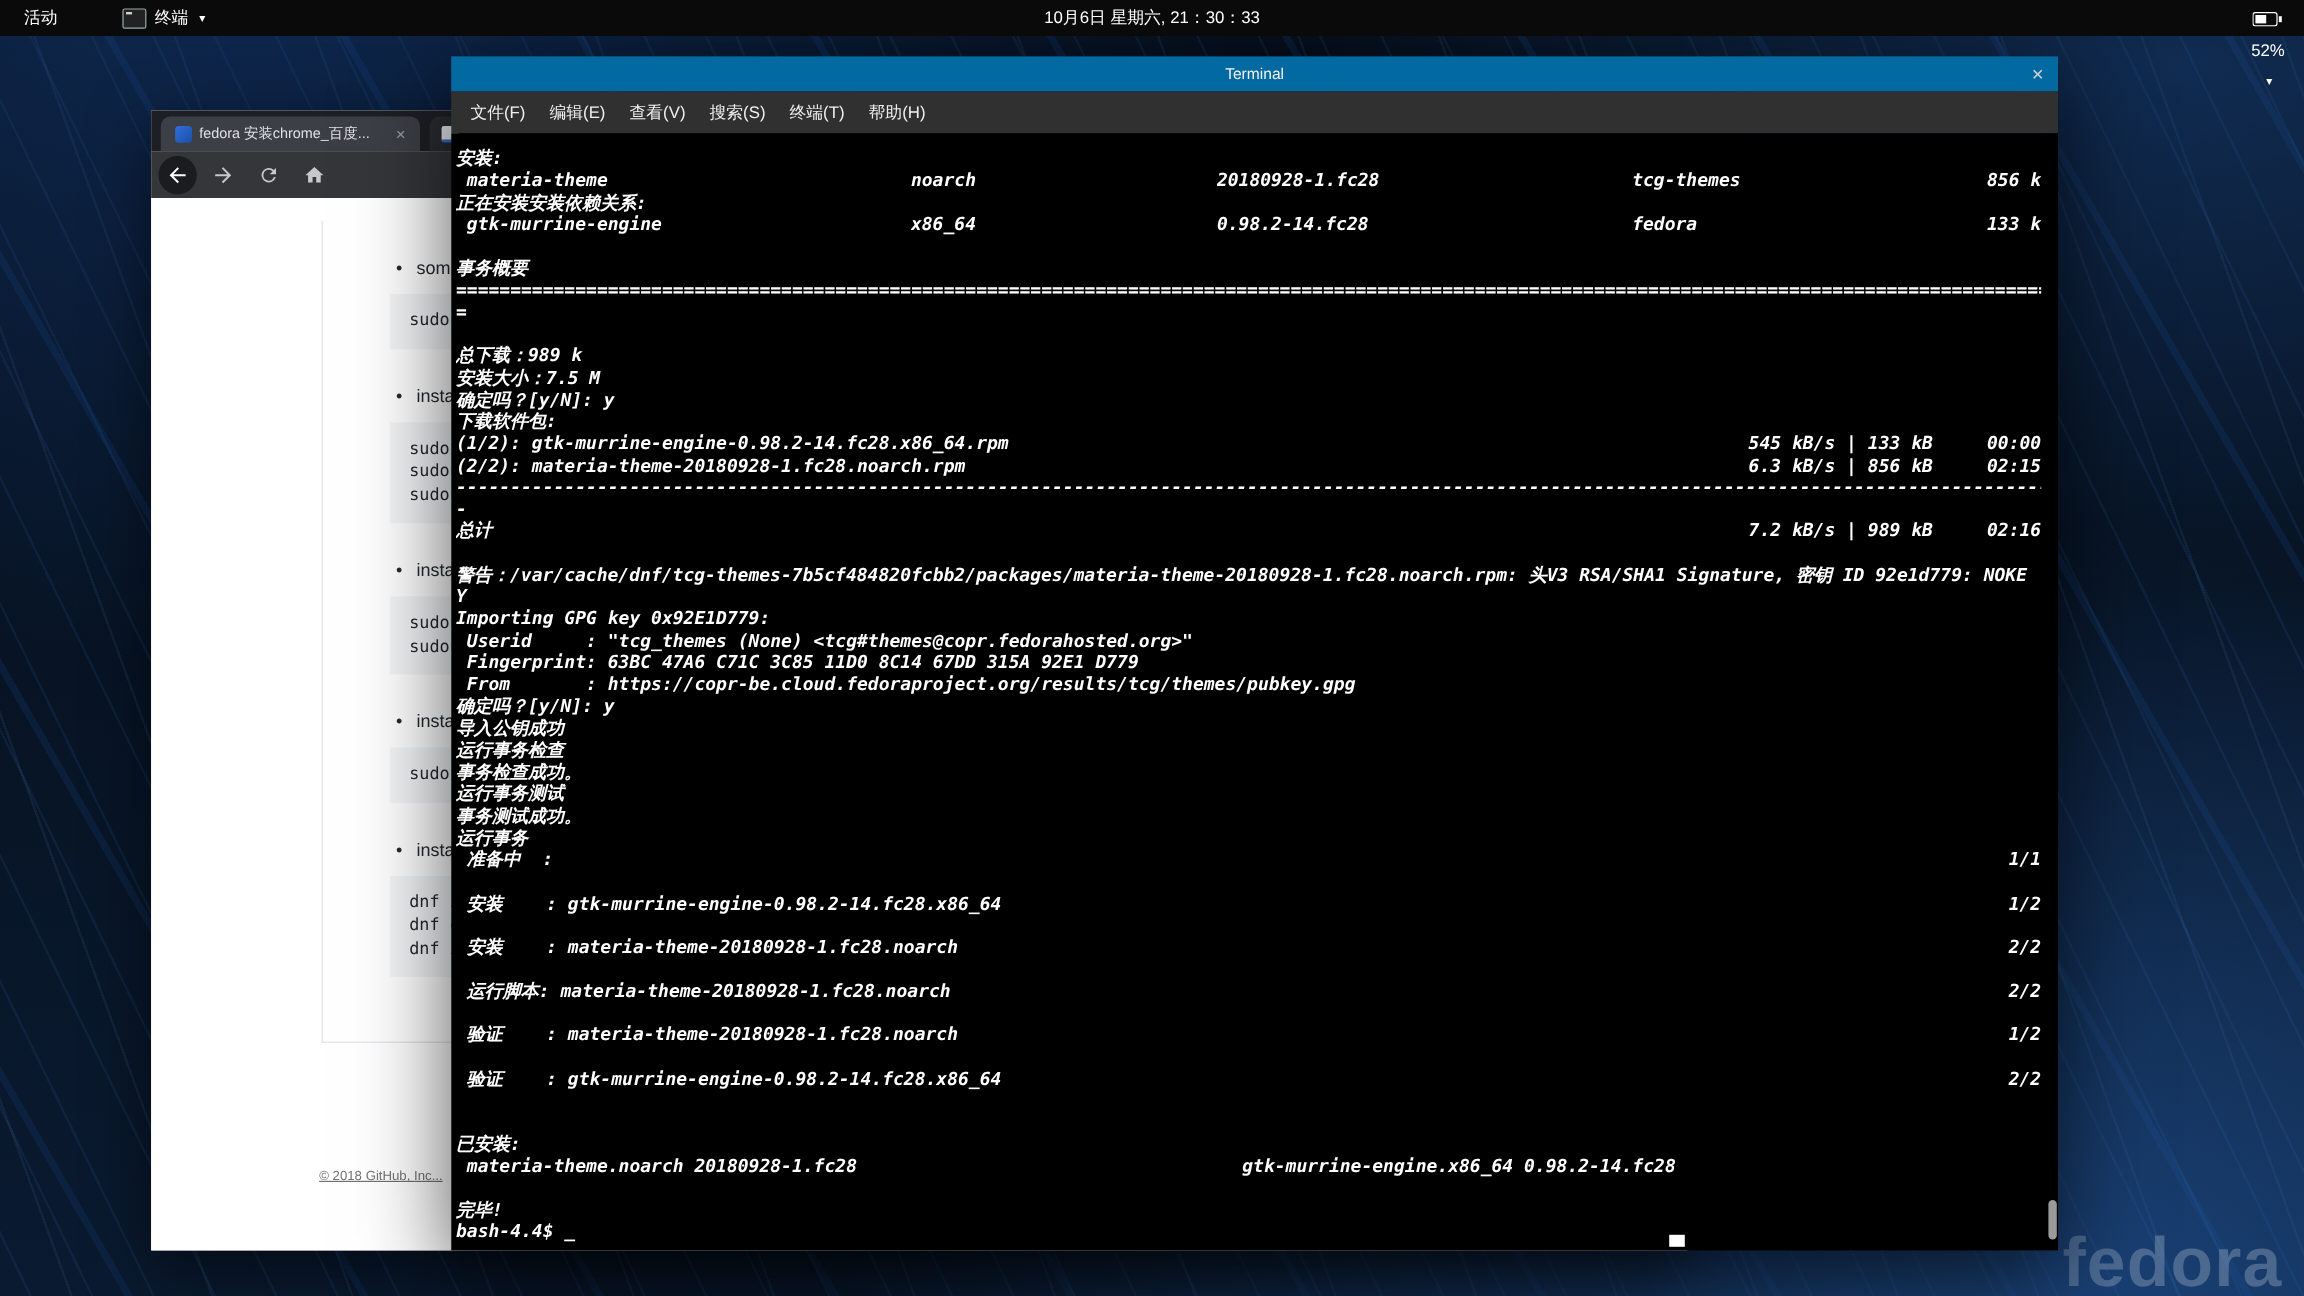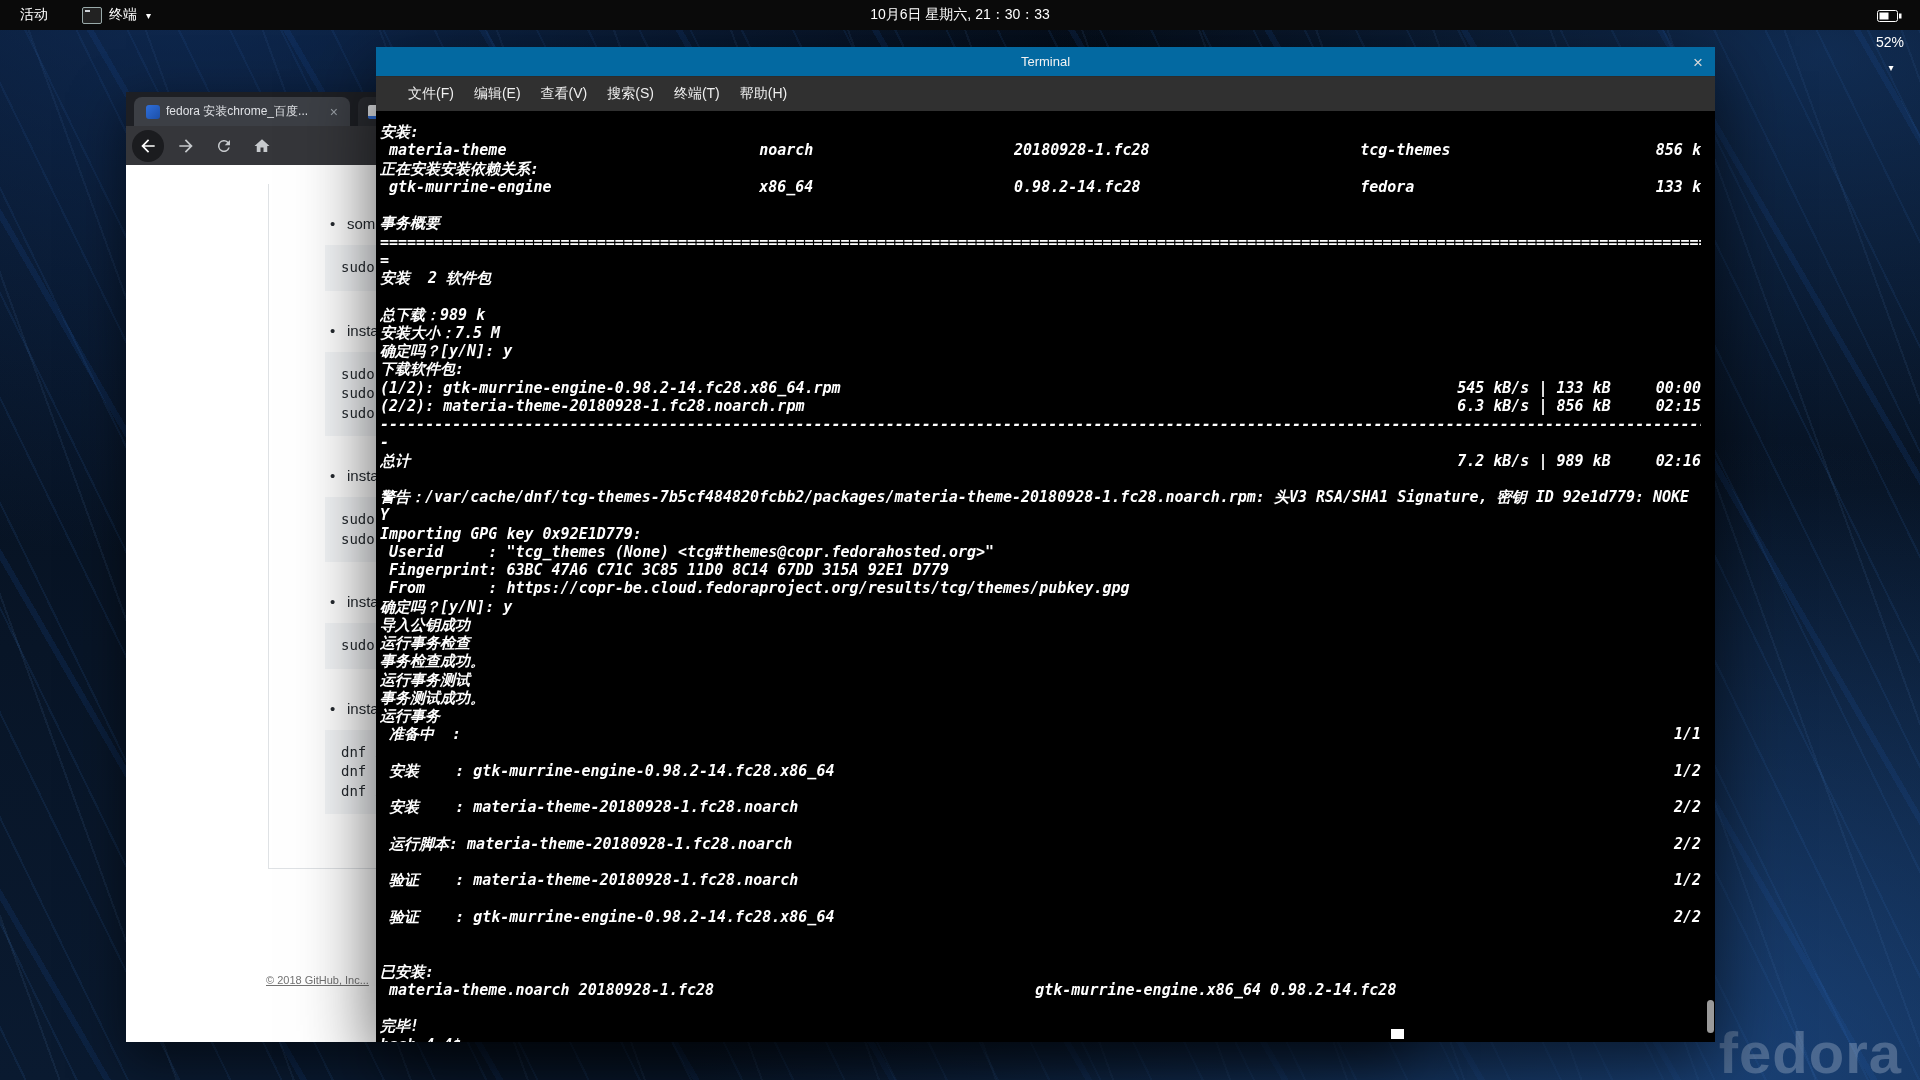--- a/index.html
+++ b/index.html
@@ -14,21 +14,21 @@
       radial-gradient(ellipse at 95% 5%, rgba(30,80,150,.45), transparent 30%),
       repeating-linear-gradient(64deg, transparent 0 22px, rgba(60,130,220,.10) 22px 24px, transparent 24px 46px),
       repeating-linear-gradient(70deg, transparent 0 55px, rgba(120,180,255,.08) 55px 57px, transparent 57px 110px),
       repeating-linear-gradient(60deg, transparent 0 90px, rgba(20,60,120,.25) 90px 96px, transparent 96px 170px),
       linear-gradient(180deg,#050d18 0%,#081527 60%,#0a1a30 100%);}
   .watermark{position:absolute;right:18px;bottom:-6px;font-size:58px;font-weight:bold;
     color:rgba(175,190,210,.35);letter-spacing:1px;}
 
   
   .topbar{position:absolute;top:0;left:0;width:1920px;height:30px;background:#0a0a0a;
-    color:#fff;display:flex;align-items:center;z-index:50;font-size:14px;}
+    color:#fff;display:flex;align-items:center;z-index:50;font-size:14px;gap:20px;}
   .tb-activities{margin-left:14px;padding:0 6px;}
   .tb-app{margin-left:22px;display:flex;align-items:center;gap:7px;padding:0 6px;}
   .term-mini{width:18px;height:15px;background:#222;border:1px solid #9aa;border-radius:2px;position:relative;}
   .term-mini:after{content:"";position:absolute;left:2px;top:2px;width:5px;height:2px;background:#cfd3d8;}
   .tb-caret{font-size:10px;color:#fff;margin-left:2px;}
   .tb-clock{position:absolute;left:50%;transform:translateX(-50%);white-space:nowrap;}
   .tb-tray{margin-left:auto;margin-right:16px;display:flex;align-items:center;gap:12px;flex-direction:column;}
   .tray-ico{display:flex;align-items:center;}
 
   
@@ -62,21 +62,21 @@
 
   
   .terminal{position:absolute;left:376px;top:47px;width:1339px;height:995px;z-index:30;
     box-shadow:0 24px 70px rgba(0,0,0,.65);}
   .titlebar{position:absolute;left:0;top:0;right:0;height:30px;background:#0369a1;
     border-bottom:1px solid #2c2c2c;display:flex;align-items:center;justify-content:center;box-sizing:border-box;}
   .t-title{color:#f2f2f2;font-size:13px;}
   .t-close{position:absolute;right:12px;top:50%;transform:translateY(-50%);color:#d8d8d8;
     font-size:17px;line-height:17px;}
   .menubar{position:absolute;left:0;top:30px;right:0;height:34px;background:#303030;
-    display:flex;align-items:center;padding-left:22px;box-sizing:border-box;}
+    display:flex;align-items:center;padding-left:6px;box-sizing:border-box;}
   .menu-item{padding:4px 10px;color:#efefef;font-size:14px;}
   .tbody{position:absolute;left:0;top:64px;right:0;bottom:0;background:#000;
     padding:12px 14px 0 4px;box-sizing:border-box;overflow:hidden;}
   .tline{font-family:"DejaVu Sans Mono",monospace;font-style:italic;font-weight:bold;
     font-size:15px;line-height:18.25px;height:18.25px;color:#fff;white-space:pre;overflow:hidden;}
   .tline.lr{display:flex;justify-content:space-between;}
   .tline.cols5{display:grid;grid-template-columns:28.7% 19.3% 26.2% 17% 8.8%;}
   .tline.cols5 span{white-space:pre;overflow:hidden;}
   .tline.cols5 span:last-child{text-align:right;}
   .tline.cols2{display:grid;grid-template-columns:49.6% 50.4%;}
@@ -156,21 +156,20 @@
     </div>
   <div class="tbody" id="term-body">
       <div class="tline">安装:</div>
       <div class="tline cols5"><span> materia-theme</span><span>noarch</span><span>20180928-1.fc28</span><span>tcg-themes</span><span>856 k</span></div>
       <div class="tline">正在安装安装依赖关系:</div>
       <div class="tline cols5"><span> gtk-murrine-engine</span><span>x86_64</span><span>0.98.2-14.fc28</span><span>fedora</span><span>133 k</span></div>
       <div class="tline"> </div>
       <div class="tline">事务概要</div>
       <div class="tline">============================================================================================================================================================================================================================</div>
       <div class="tline">=</div>
-      <div class="tline">安装  2 软件包</div>
       <div class="tline"> </div>
       <div class="tline">总下载：989 k</div>
       <div class="tline">安装大小：7.5 M</div>
       <div class="tline">确定吗？[y/N]: y</div>
       <div class="tline">下载软件包:</div>
       <div class="tline lr"><span>(1/2): gtk-murrine-engine-0.98.2-14.fc28.x86_64.rpm</span><span>545 kB/s | 133 kB     00:00</span></div>
       <div class="tline lr"><span>(2/2): materia-theme-20180928-1.fc28.noarch.rpm</span><span>6.3 kB/s | 856 kB     02:15</span></div>
       <div class="tline">----------------------------------------------------------------------------------------------------------------------------------------------------------------------------------------------------------------------------</div>
       <div class="tline">-</div>
       <div class="tline lr"><span>总计</span><span>7.2 kB/s | 989 kB     02:16</span></div>

